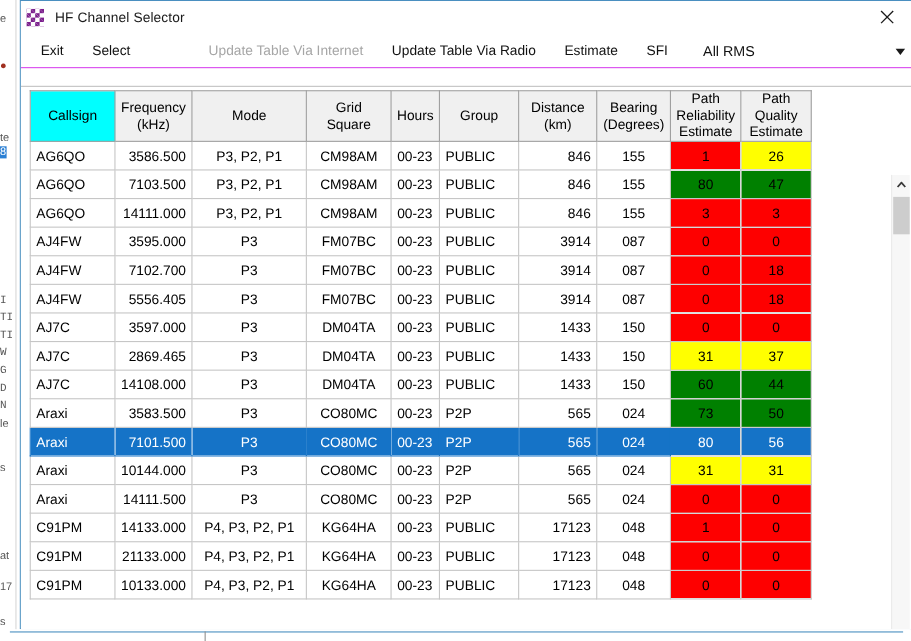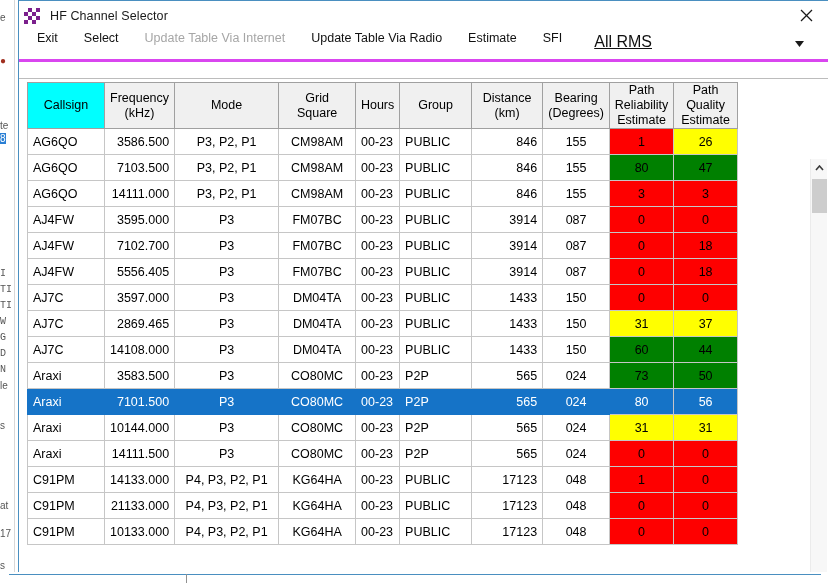--- a/index.html
+++ b/index.html
@@ -93,51 +93,50 @@
     cursor: default;
   }
   #close-button svg { display:block; }
 
   
   #menubar {
     position: relative;
     height: 31px;
     background: #ffffff;
     display: flex;
-    align-items: flex-start;
-    border-bottom: 3px solid #d946ef;
+    align-items: center;
+    border-bottom: 1px solid #d946ef;
     padding-left: 18px;
     box-sizing: border-box;
   }
   .menu-item {
     font-size: 12.5px;
     color: #111111;
     margin-right: 26px;
     cursor: default;
     white-space: nowrap;
     font-family: "Liberation Sans", sans-serif;
   }
-  .menu-item.disabled { color: #a6a6a6; }
+  .menu-item.disabled { color: #a6a6a6; margin-left: 45px; }
   .menu-item.tight { margin-right: 29px; }
 
   
   #rms-combo {
     position: relative;
     width: 219px;
     height: 22px;
     background: #ffffff;
     display: flex;
     align-items: center;
     cursor: default;
   }
   #rms-combo-value {
-    font-size: 16px;
+    font-size: 13px;
     color: #111;
     padding-left: 3px;
-    text-decoration: underline;
   }
   #rms-combo-arrow {
     position: absolute;
     right: 6px;
     top: 50%;
     transform: translateY(-50%);
   }
 
   
   #strip {

